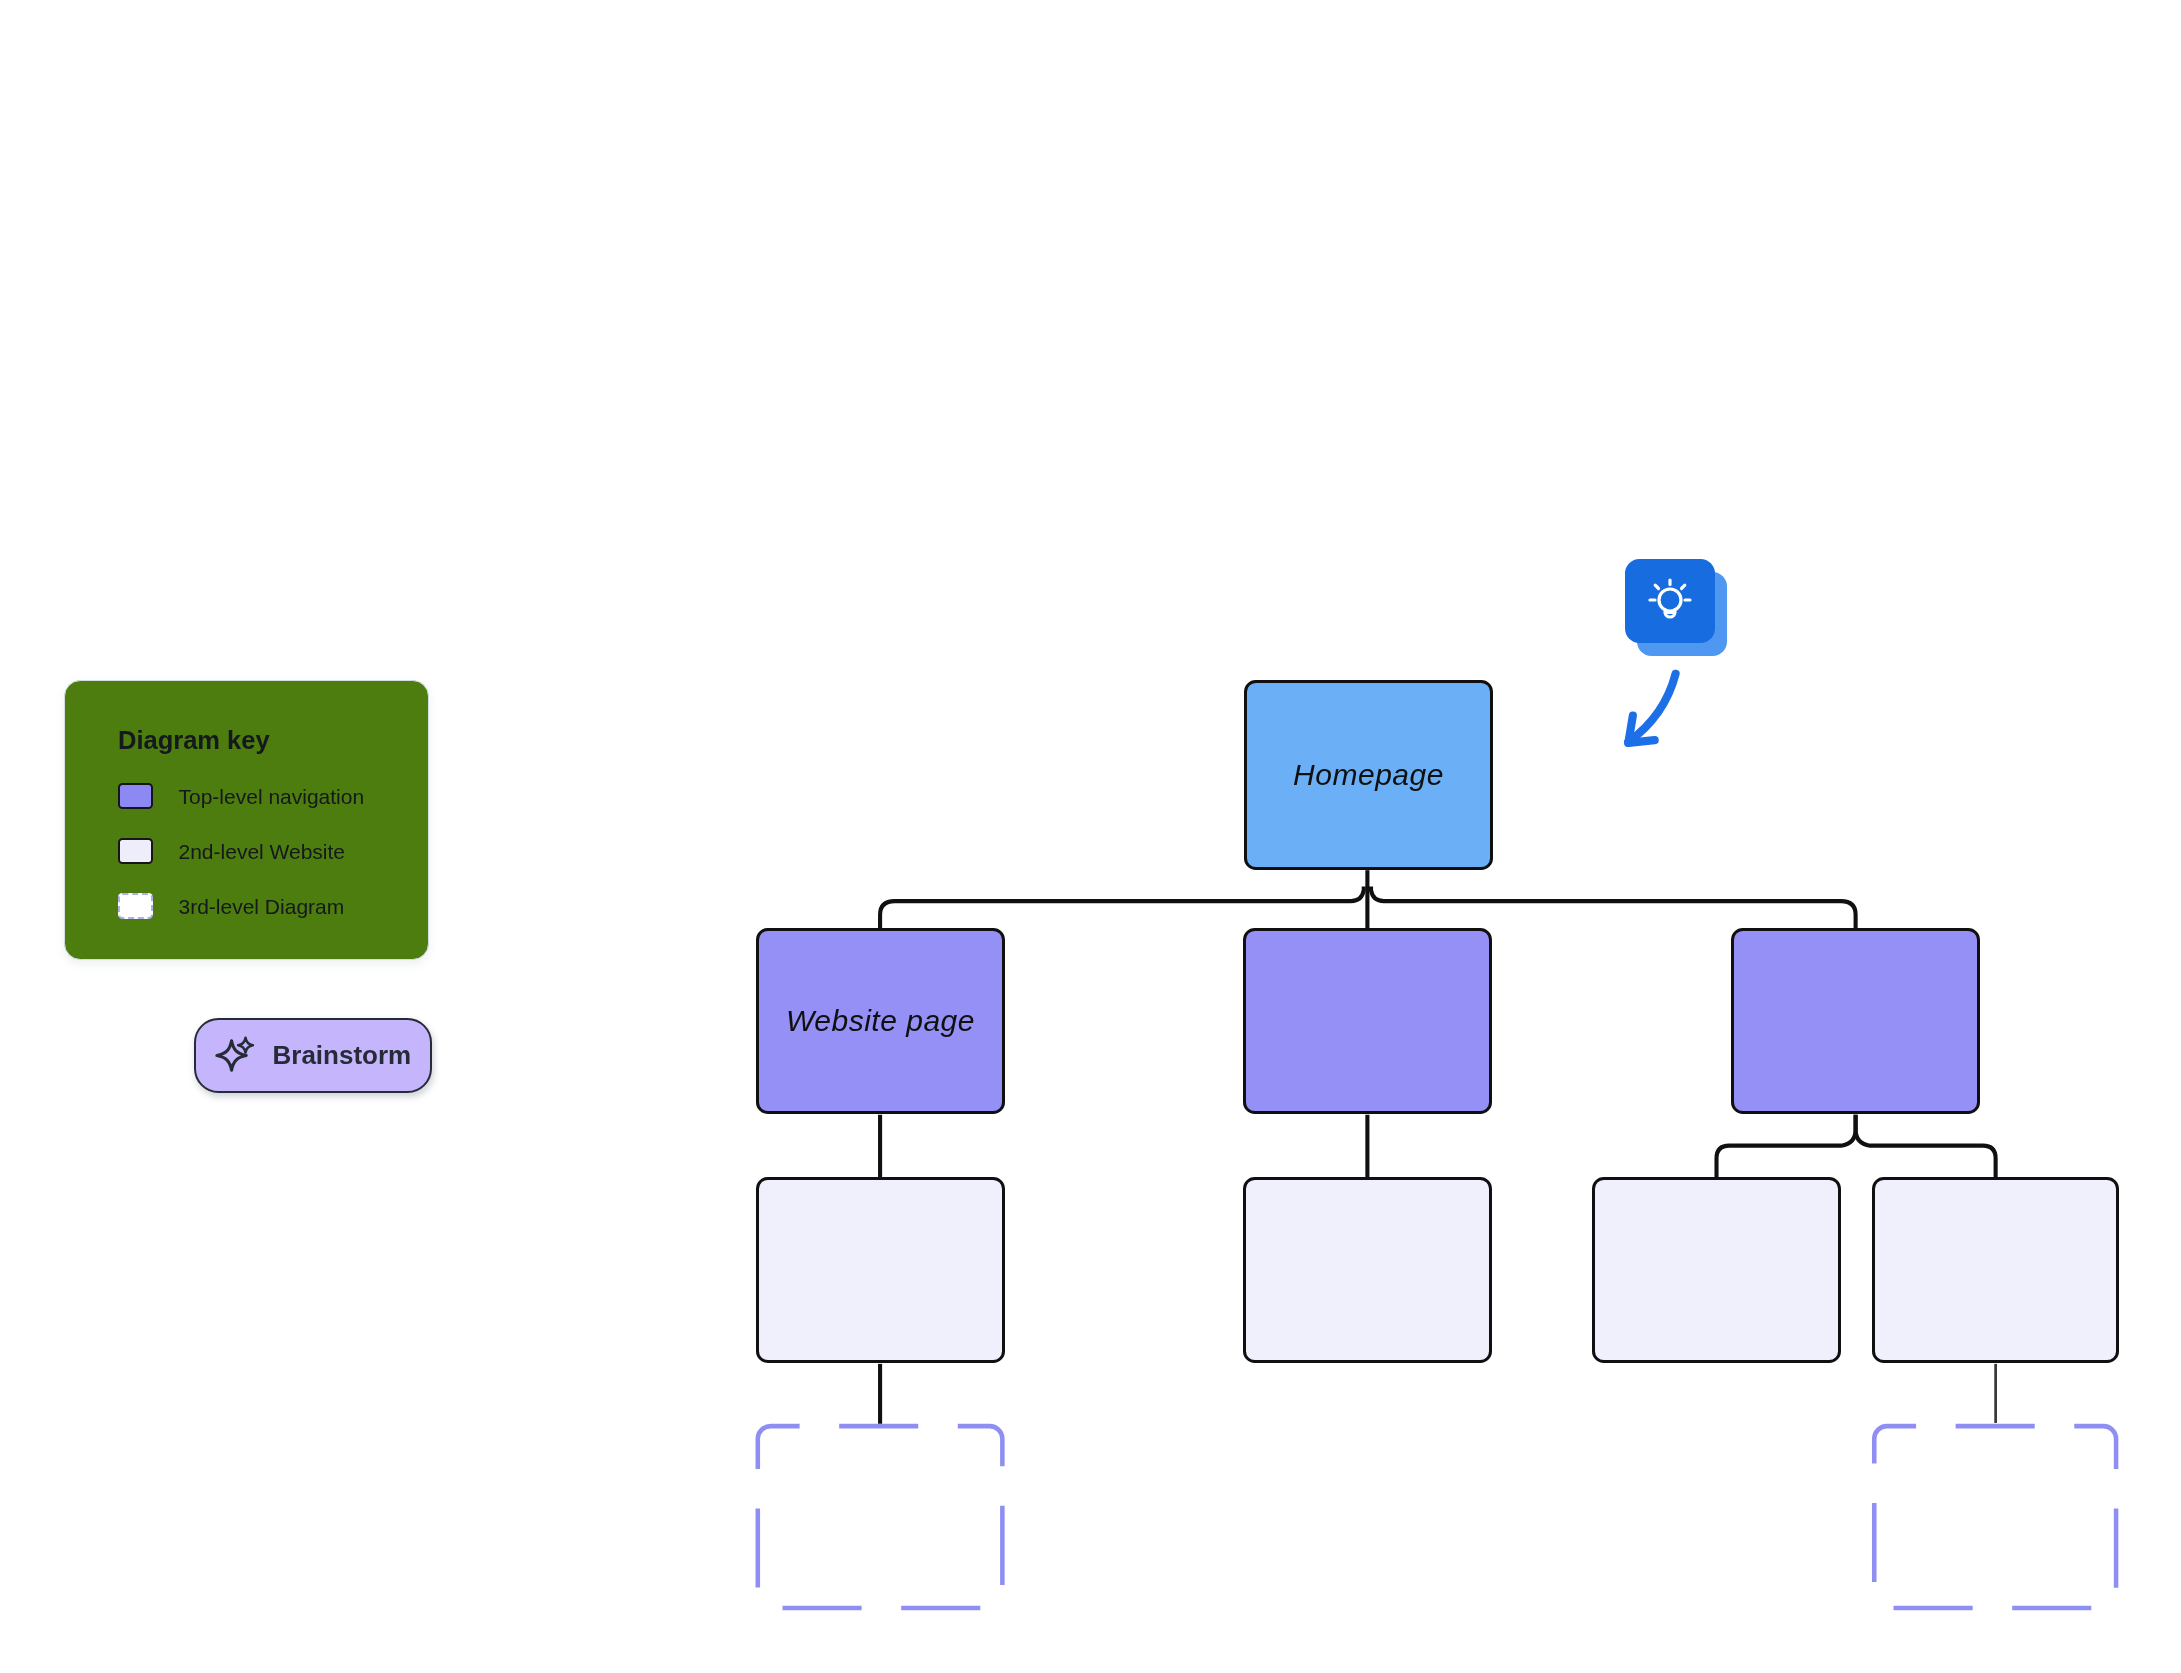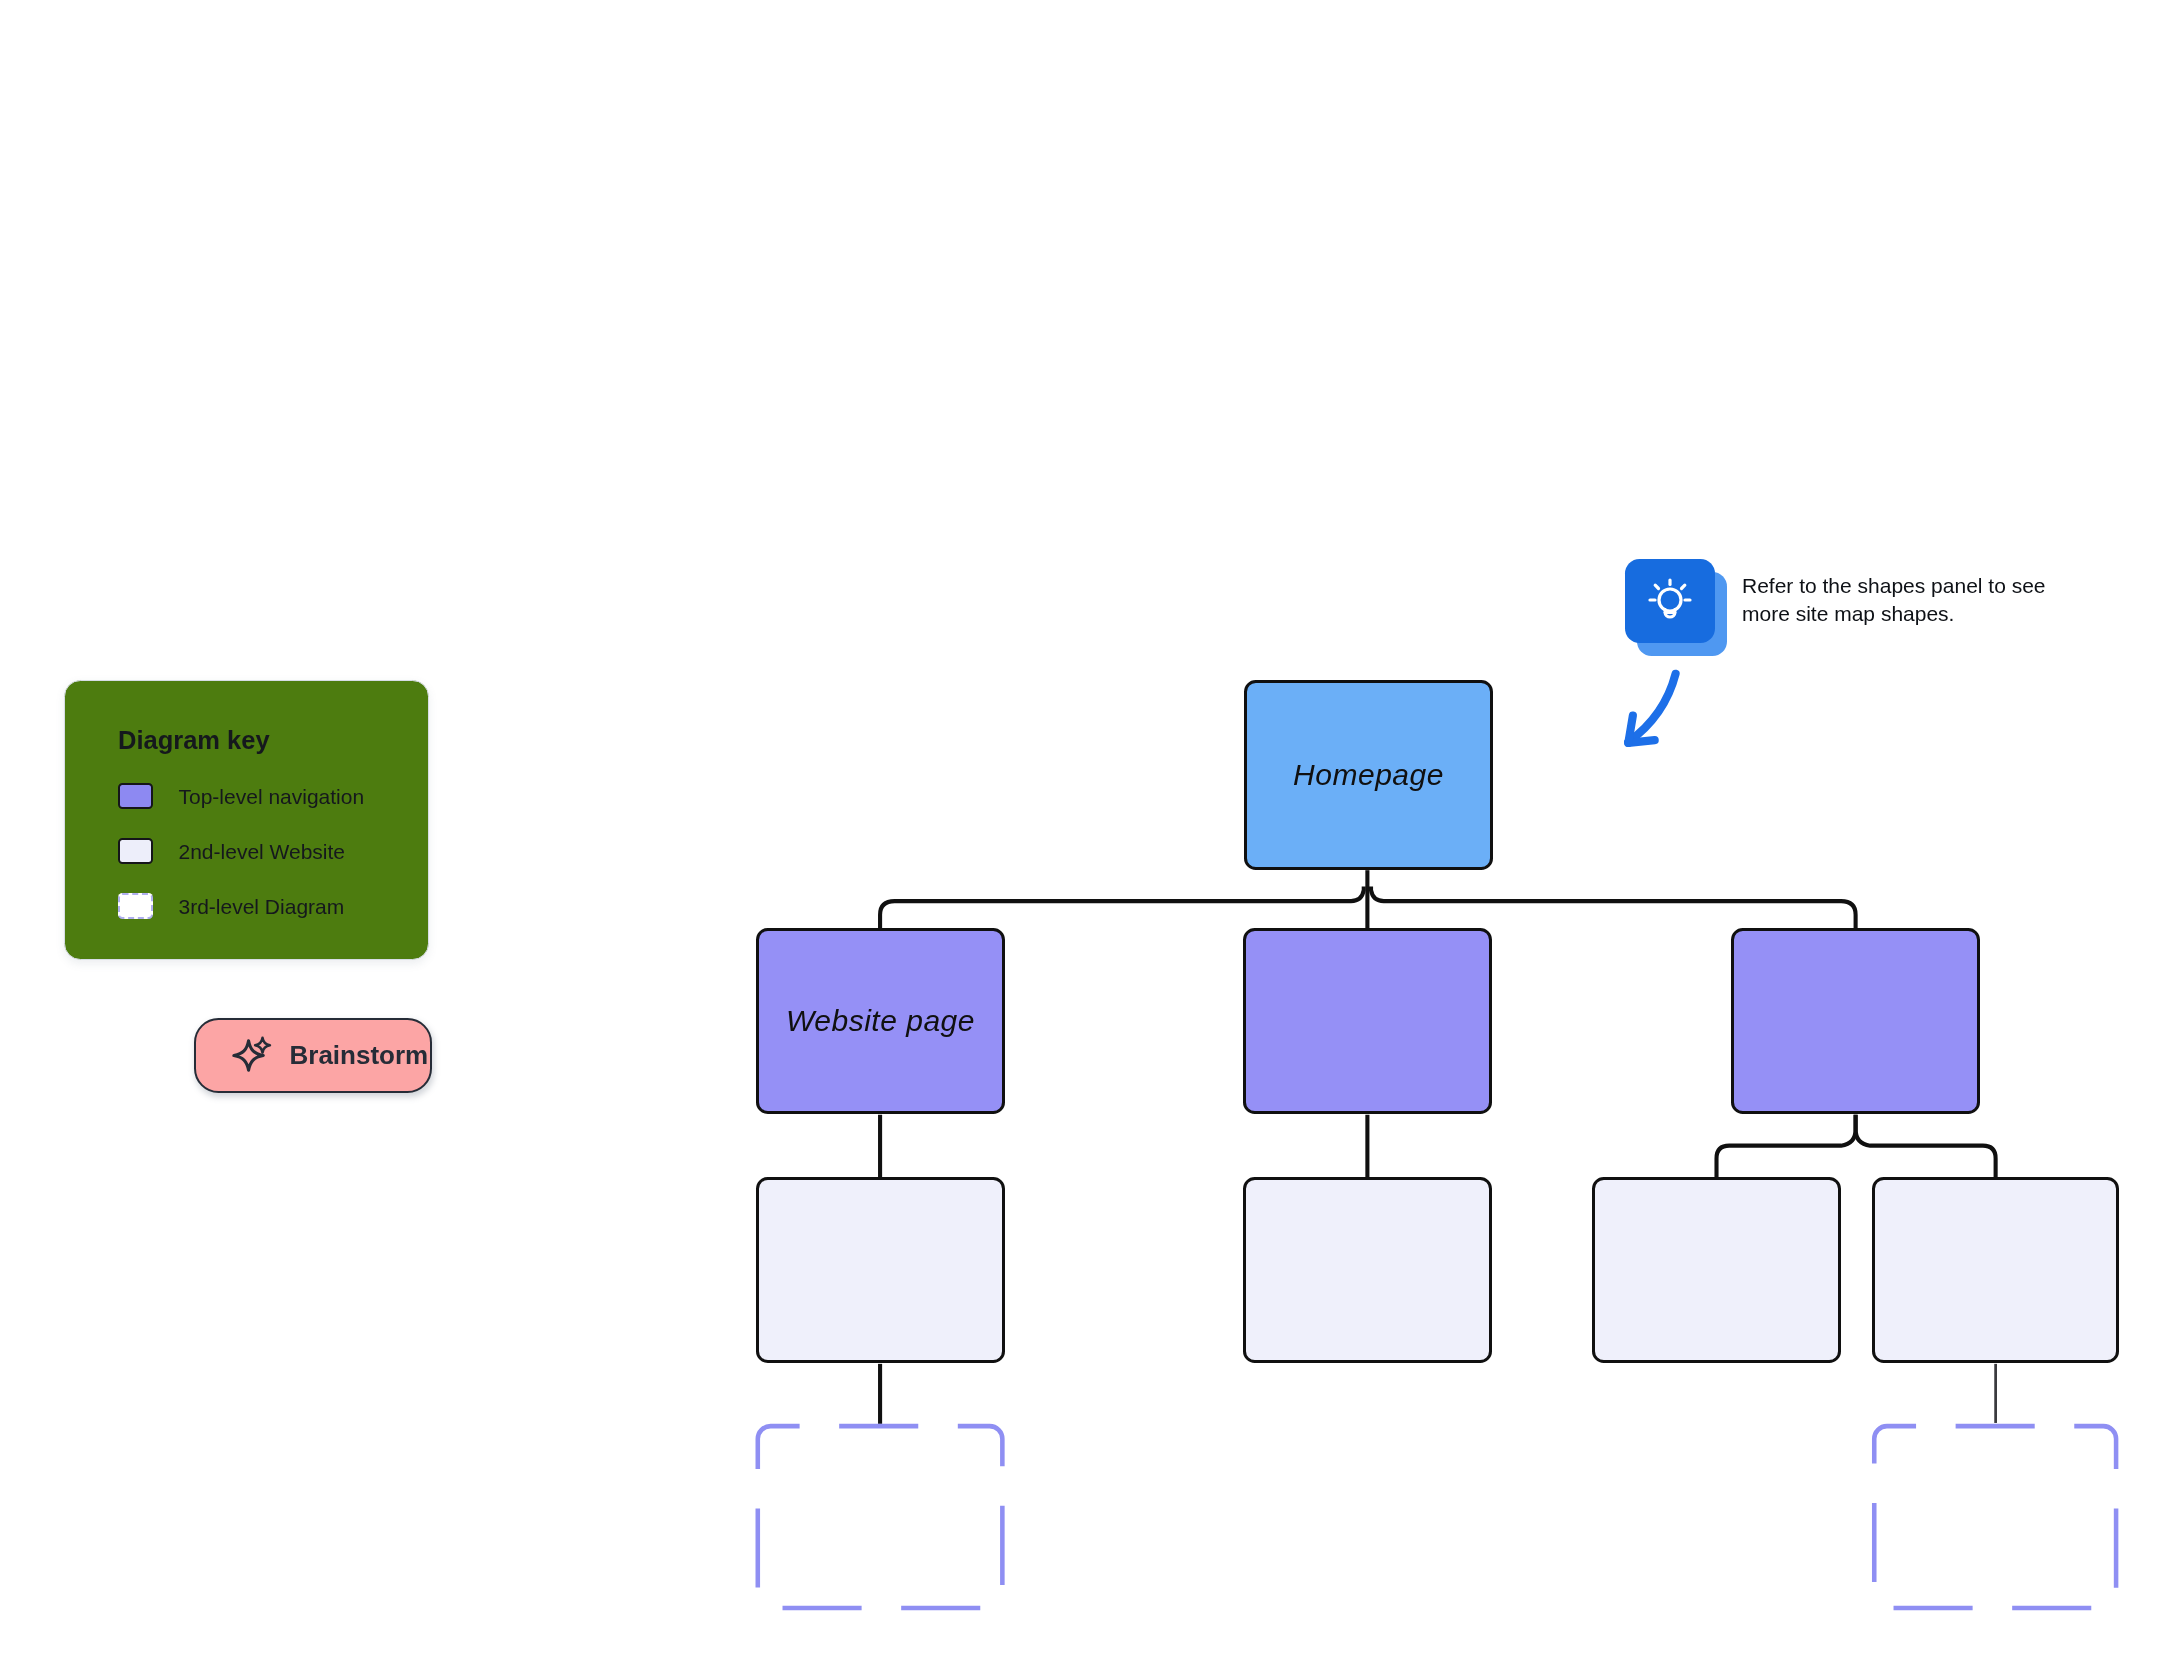--- a/index.html
+++ b/index.html
@@ -37,23 +37,23 @@
   .key-row { display:flex; align-items:flex-end; gap:25.5px; margin-bottom:27px; height:28px; }
   .swatch { width:35px; height:26px; box-sizing:border-box; border-radius:4.5px; }
   .swatch-nav     { background:var(--swatch_nav,#8D89F2); border:2.7px solid #15151A; }
   .swatch-content { background:var(--swatch_content,#EDEEFA); border:2.7px solid #15151A; }
   .swatch-dashed  { background:#fff; border:2.3px dashed var(--swatch_dashed_border,#AFAFEF); }
   .key-label { font-size:21px; color:var(--ink,#15181D); }
 
   
   #brainstorm-btn {
     position:absolute; left:194px; top:1018px; width:238px; height:75px; box-sizing:border-box;
-    background:#fca5a5; border:2.7px solid var(--button_ink,#262C37); border-radius:24.5px;
+    background:#c4b5fd; border:2.7px solid var(--button_ink,#262C37); border-radius:24.5px;
     box-shadow:1.8px 3.6px 6.4px rgba(90,100,120,.28);
-    display:flex; align-items:center; justify-content:flex-start; gap:14.5px; padding-left:32px;
+    display:flex; align-items:center; justify-content:flex-start; gap:14.5px; padding-left:15px;
     cursor:pointer;
   }
   #brainstorm-label { font-size:26px; font-weight:bold; color:var(--button_ink,#262C37); }
 
   
   #tip-back {
     position:absolute; left:1637px; top:572px; width:90px; height:84px; border-radius:14.5px;
     background:var(--tip_back,#4F98F1);
   }
   #tip-front {
@@ -136,19 +136,15 @@
       <circle cx="28" cy="27" r="11"></circle>
       <path d="M23.2 36.5 L23.2 40 A4.8 4 0 0 0 32.8 40 L32.8 36.5"></path>
       <path d="M23.2 39.5 L32.8 39.5"></path>
       <path d="M28 7 L28 11.5"></path>
       <path d="M13.2 12.2 L16.5 15.5"></path>
       <path d="M42.8 12.2 L39.5 15.5"></path>
       <path d="M8 27 L13 27"></path>
       <path d="M48 27 L43 27"></path>
     </svg>
   </div>
-  <div id="tip-text">
-    <div>Refer to the shapes panel to see</div>
-    <div>more site map shapes.</div>
-  </div>
 
 </div>
 
 
 </body></html>

